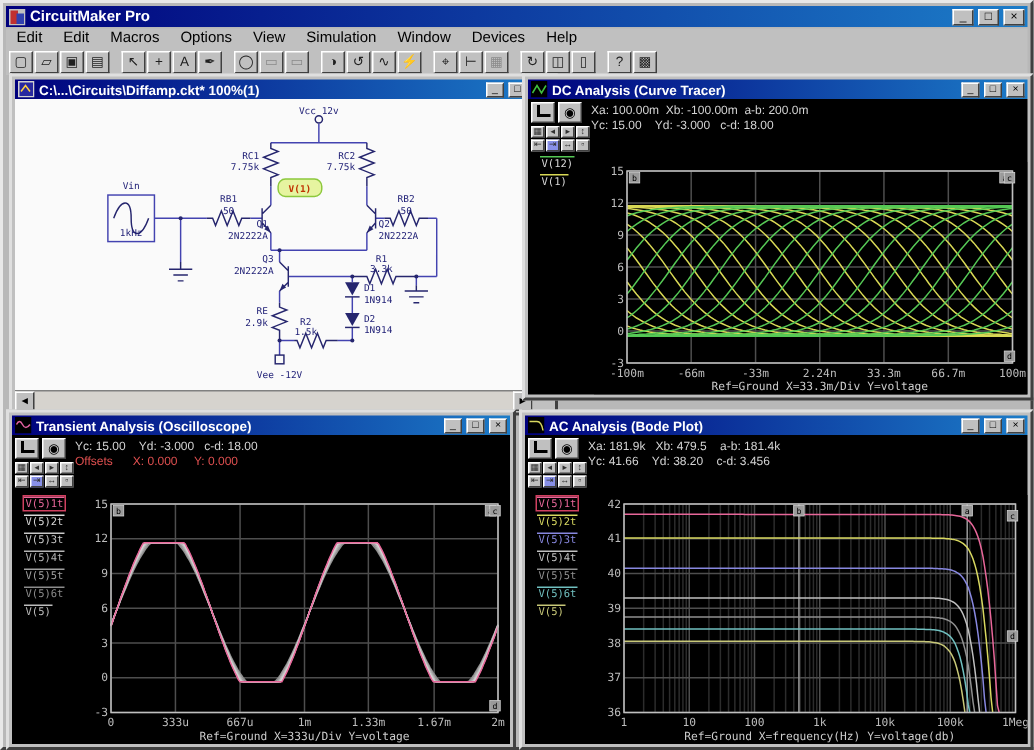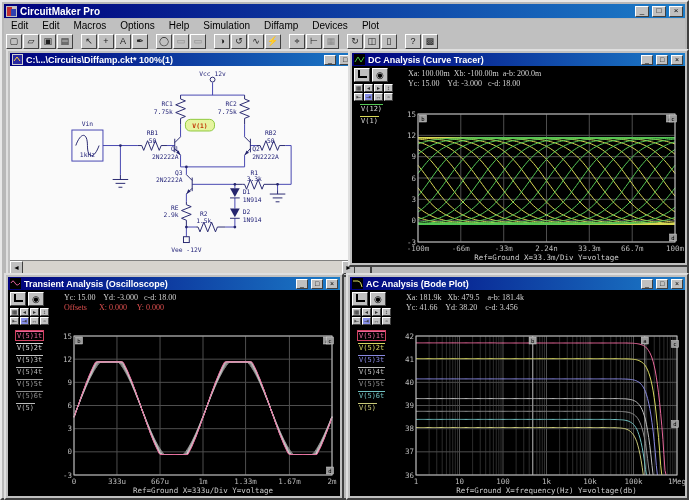--- a/index.html
+++ b/index.html
@@ -36,21 +36,21 @@
             font-size:7px; line-height:11px; text-align:center; color:#000; }
   .sb-thumb { position:absolute; background:#c0c0c0; border:1px solid; border-color:#fff #404040 #404040 #fff; }
   .sbc { position:absolute; right:2px; bottom:2px; width:13px; height:13px; background:#c0c0c0; }
   
   .scope { position:absolute; left:2px; top:15px; right:2px; bottom:2px; background:#000; overflow:hidden; }
   .bigbtn { position:absolute; width:16px; height:14px; background:#c0c0c0; border:1px solid; border-color:#fff #404040 #404040 #fff;
             font-size:9px; line-height:12px; text-align:center; color:#000; }
   .minibtn { position:absolute; width:9px; height:8px; background:#c0c0c0; border:1px solid; border-color:#fff #404040 #404040 #fff;
              font-size:6px; line-height:6px; text-align:center; color:#303030; }
   .minibtn.sel { background:#8890e8; }
-  .readout { position:absolute; left:56px; top:3px; font-family:Liberation Serif, serif; font-size:8px;
+  .readout { position:absolute; left:42px; top:3px; font-family:Liberation Sans, sans-serif; font-size:8px;
              line-height:10px; color:#d4d4d4; white-space:pre; }
   .readout .red { color:#e05050; }
   .legend { position:absolute; left:8px; width:42px; }
   .litem { font-family:"DejaVu Sans Mono",monospace; font-size:7px; line-height:8px; margin-bottom:3px;
            border-top:1px solid currentColor; display:inline-block; padding:0 1px; }
   .litem.sel { outline:1px solid #d04060; }
   .legend div { line-height:0; }
   .plot { position:absolute; background:#000; }
   .corner-glyph { display:inline-block; width:9px; height:8px; border-left:2px solid #000; border-bottom:2px solid #000; }
   svg text { font-family:"DejaVu Sans Mono",monospace; }
@@ -76,25 +76,25 @@
     <div class="tb-btn">_</div>
     <div class="tb-btn">□</div>
     <div class="tb-btn">×</div>
   </div>
 
   <div class="menubar" id="menubar">
       <span>Edit</span>
       <span>Edit</span>
       <span>Macros</span>
       <span>Options</span>
+      <span>View</span>
+      <span>Simulation</span>
+      <span>Window</span>
+      <span>Devices</span>
       <span>Help</span>
-      <span>Simulation</span>
-      <span>Diffamp</span>
-      <span>Devices</span>
-      <span>Plot</span>
     </div>
 
   <div class="toolbar" id="toolbar">
       <div class="tgroup">
         <div class="tool">▢</div>
         <div class="tool">▱</div>
         <div class="tool">▣</div>
         <div class="tool">▤</div>
       </div>
       <div class="tgroup">

